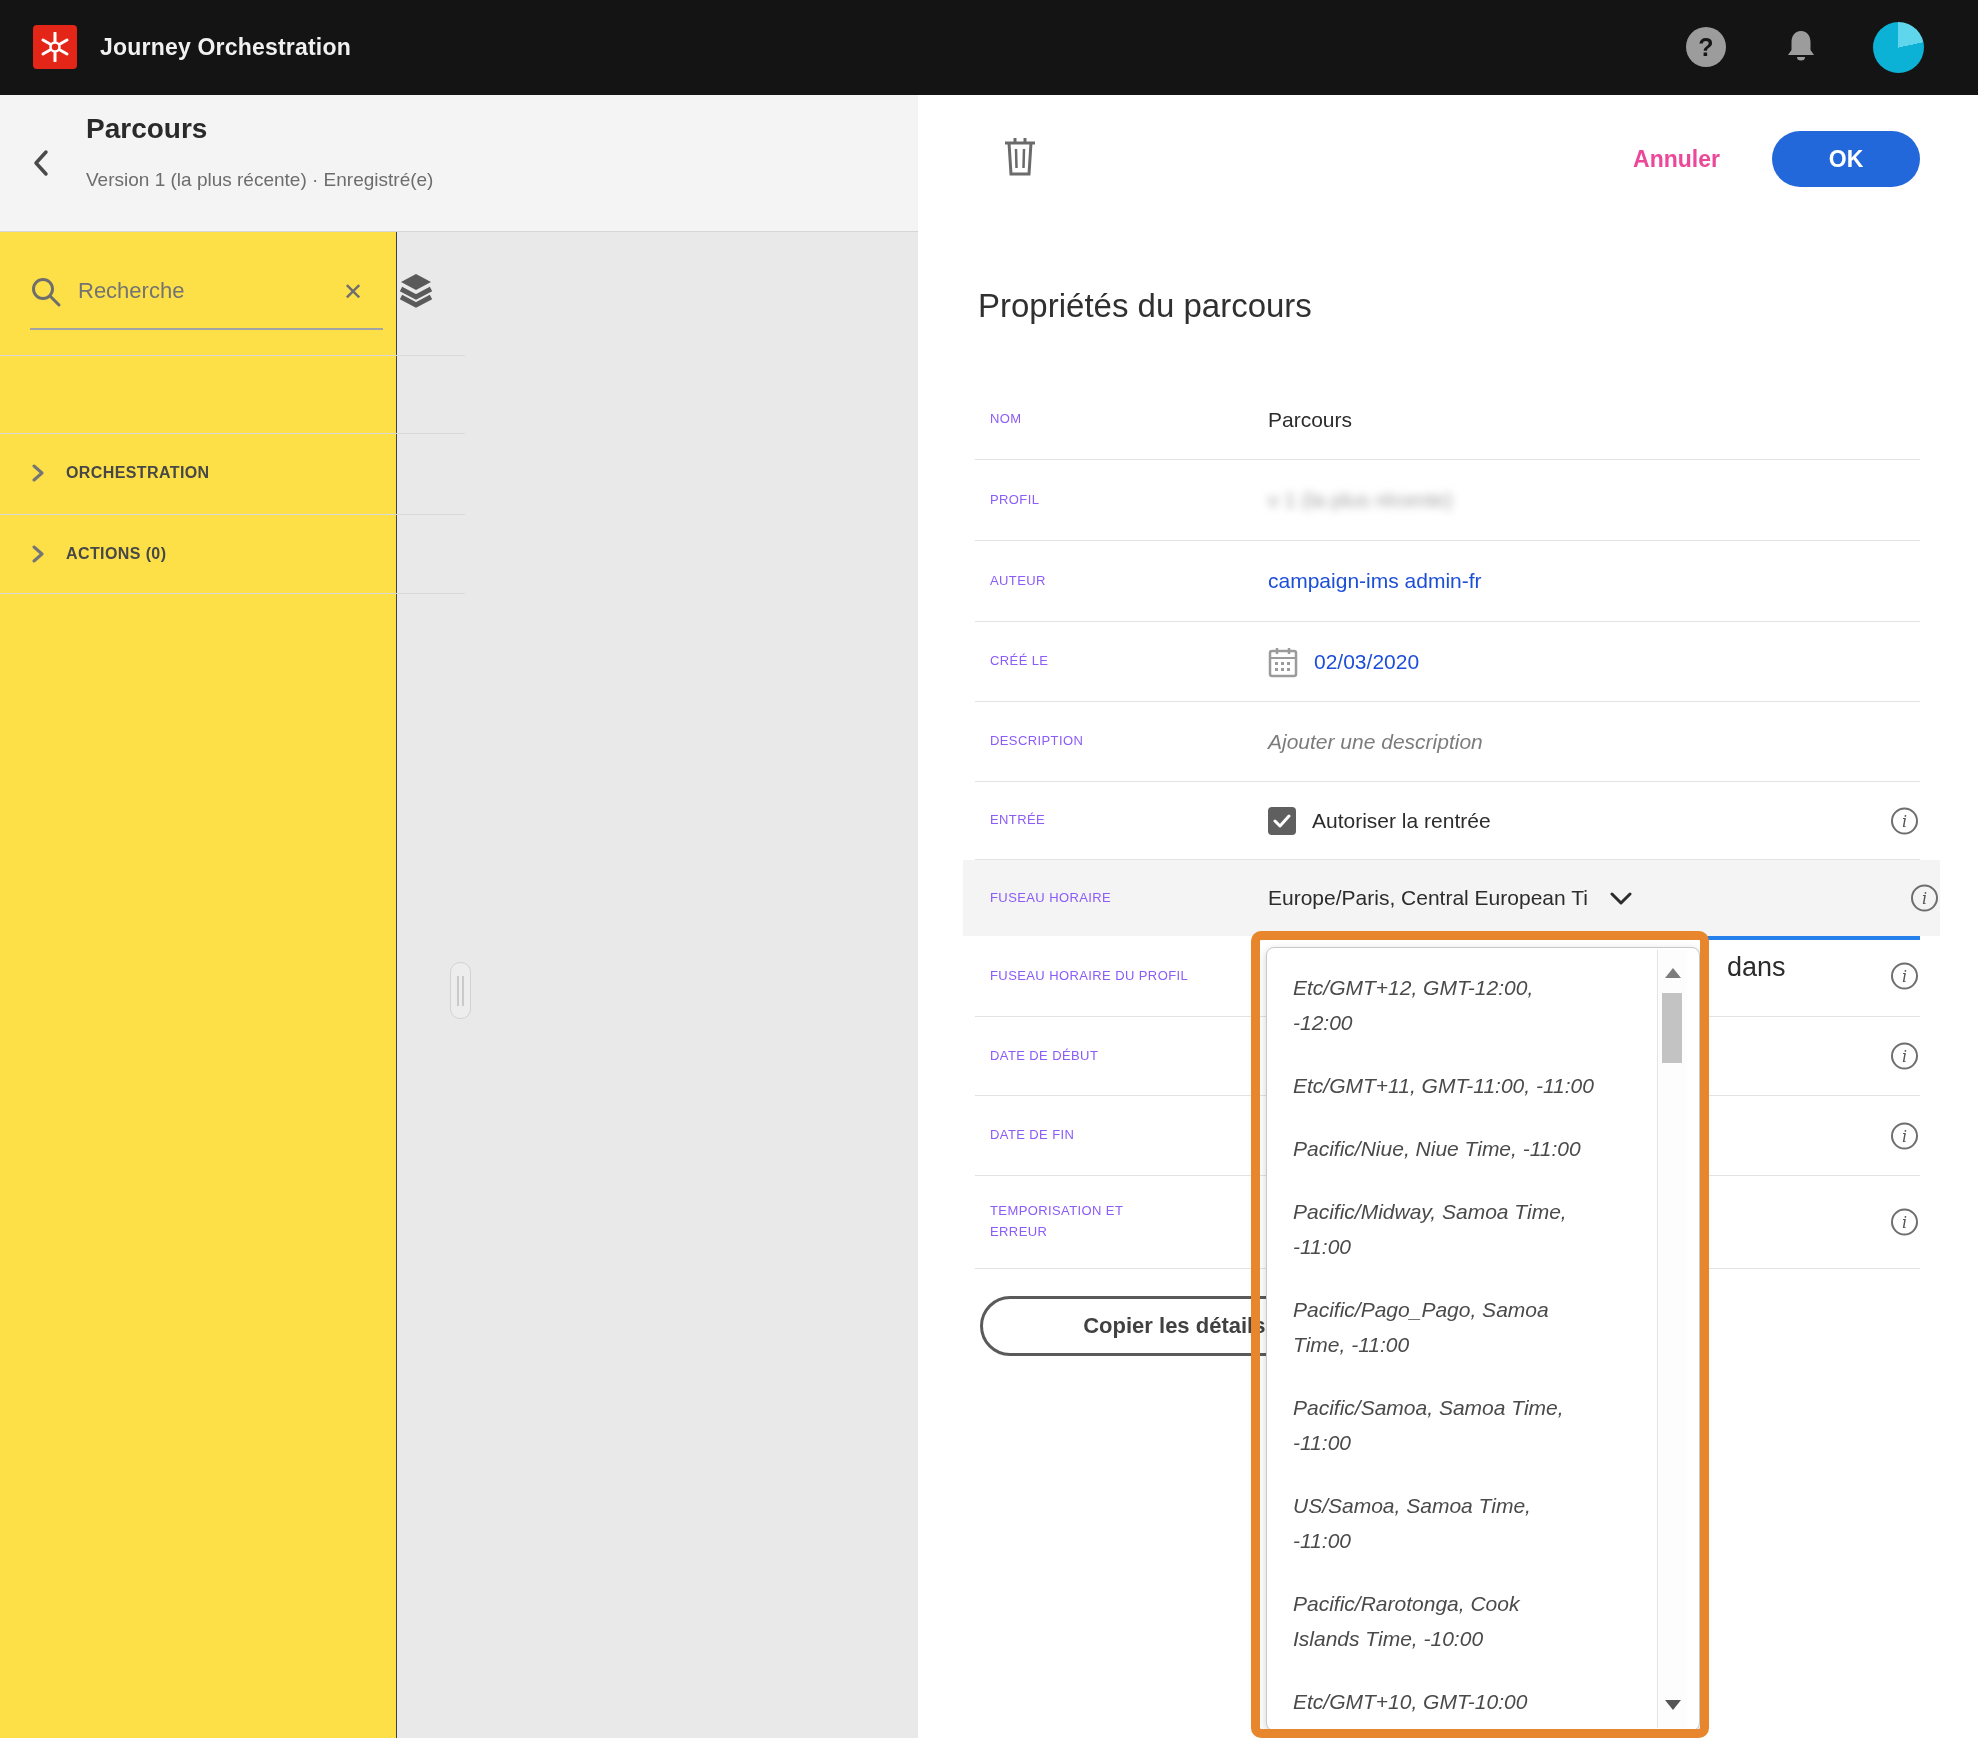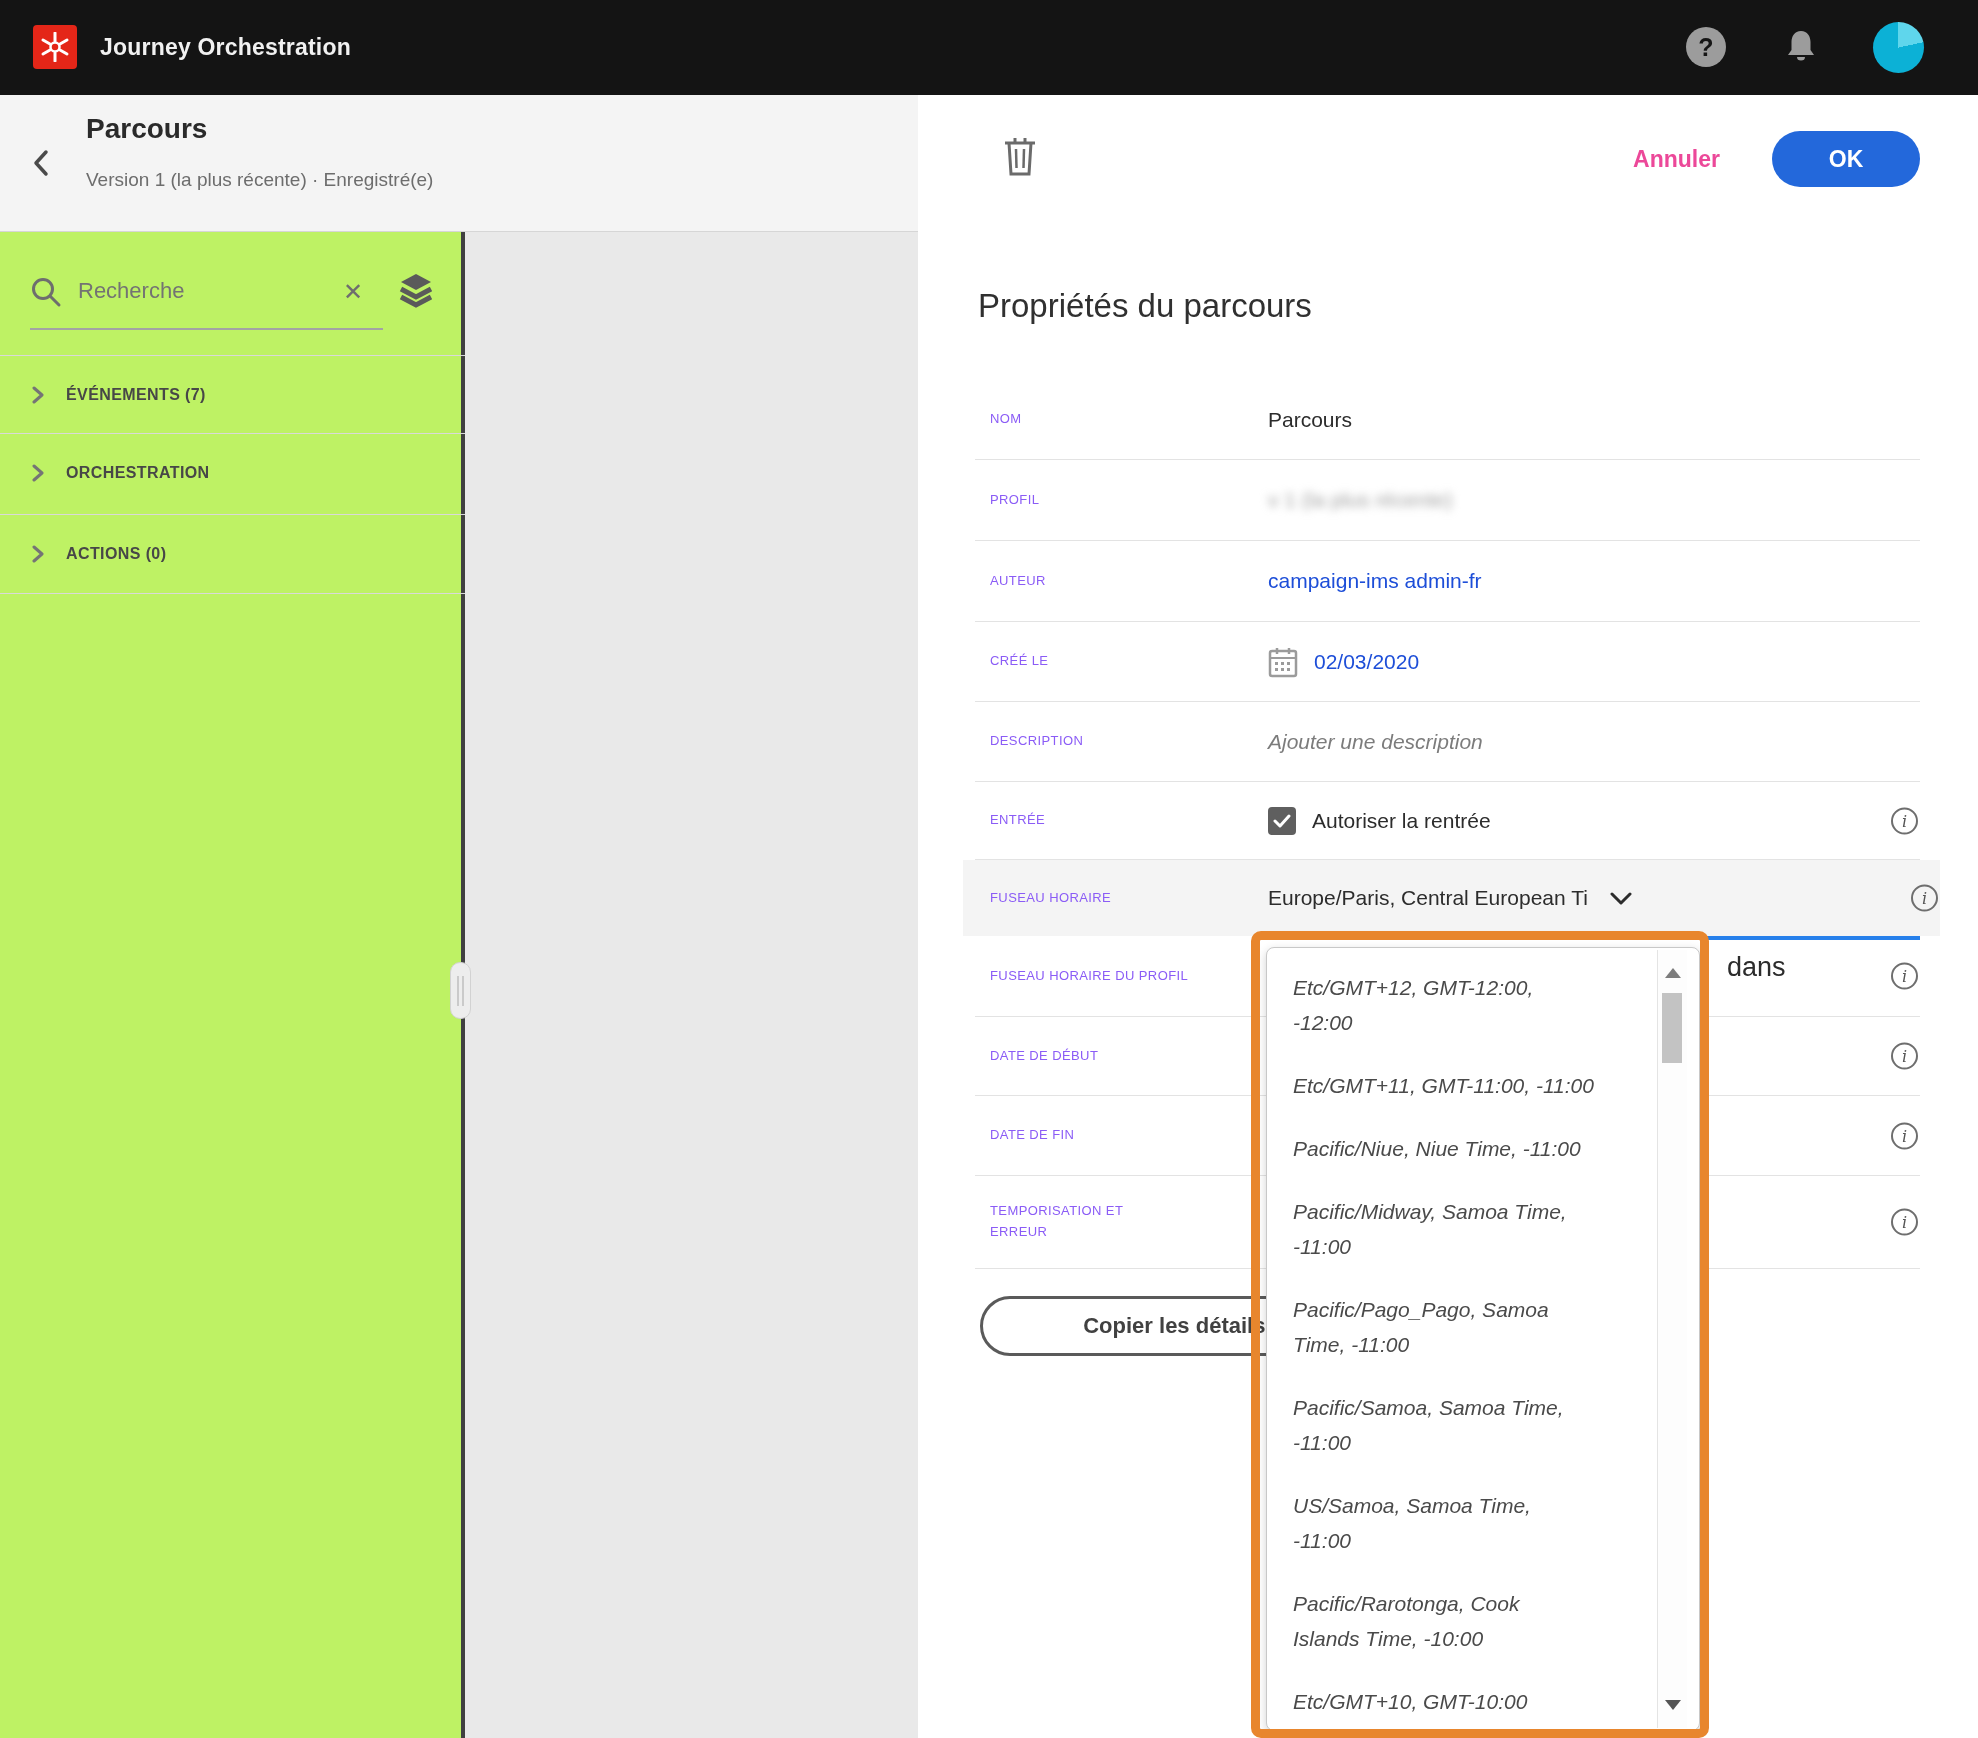--- a/index.html
+++ b/index.html
@@ -28,22 +28,22 @@
           background:conic-gradient(from 0deg,#5fd6ec 0deg 78deg,#0cb1d6 78deg 360deg);}
 
   
   #left-header{left:0;top:95px;width:918px;height:137px;background:#f4f4f4;
                border-bottom:1px solid #d6d6d6;box-sizing:border-box;}
   #back-btn{left:26px;top:50px;width:30px;height:36px;display:flex;align-items:center;justify-content:center;cursor:pointer;}
   #journey-title{left:86px;top:18px;font-size:28px;font-weight:700;color:#2a2a2a;}
   #journey-subtitle{left:86px;top:74px;font-size:19px;color:#6d6d6d;}
 
   
-  #sidebar{left:0;top:232px;width:465px;height:1506px;background:#bef264;
-           border-right:4px solid #404040;box-sizing:border-box;}
+  #sidebar{left:0;top:232px;width:397px;height:1506px;background:#fde047;
+           border-right:1px solid #404040;box-sizing:border-box;}
   #search-row{position:absolute;left:0;top:0;width:100%;height:123px;}
   #search-icon{position:absolute;left:30px;top:44px;}
   #search-input-text{position:absolute;left:78px;top:46px;font-size:22px;color:#737373;}
   #search-clear{position:absolute;left:339px;top:46px;width:28px;height:28px;
                 color:#6e6e6e;font-size:24px;line-height:28px;text-align:center;cursor:pointer;}
   #layers-icon{position:absolute;left:398px;top:40px;cursor:pointer;}
   #search-underline{position:absolute;left:30px;top:96px;width:353px;height:2px;background:#a3a3a3;}
   .side-divider{position:absolute;left:0;width:465px;height:1px;background:#d9d9d9;}
   .side-section{position:absolute;left:0;width:465px;height:78px;display:flex;align-items:center;cursor:pointer;}
   .side-chevron{margin-left:28px;width:18px;height:18px;flex:0 0 auto;}
@@ -174,28 +174,20 @@
         <polygon points="18,2 33,10 18,18 3,10" fill="#5a5a5a"></polygon>
         <polyline points="3,17 18,25 33,17" fill="none" stroke="#5a5a5a" stroke-width="5"></polyline>
         <polyline points="3,25 18,33 33,25" fill="none" stroke="#5a5a5a" stroke-width="5"></polyline>
       </svg>
     </span>
     <span id="search-underline"></span>
   </div>
 
   <div class="side-divider" style="top:123px"></div>
 
-  <div class="side-section" style="top:124px">
-    <span class="side-chevron">
-      <svg width="18" height="18" viewBox="0 0 18 18">
-          <polyline points="6,2 14,9 6,16" fill="none" stroke="#757575" stroke-width="3" stroke-linejoin="round" stroke-linecap="round"></polyline>
-        </svg>
-    </span>
-    <span class="side-label">ÉVÉNEMENTS (7)</span>
-  </div>
   <div class="side-divider" style="top:201px"></div>
 
   <div class="side-section" style="top:202px">
     <span class="side-chevron">
       <svg width="18" height="18" viewBox="0 0 18 18">
           <polyline points="6,2 14,9 6,16" fill="none" stroke="#757575" stroke-width="3" stroke-linejoin="round" stroke-linecap="round"></polyline>
         </svg>
     </span>
     <span class="side-label">ORCHESTRATION</span>
   </div>

